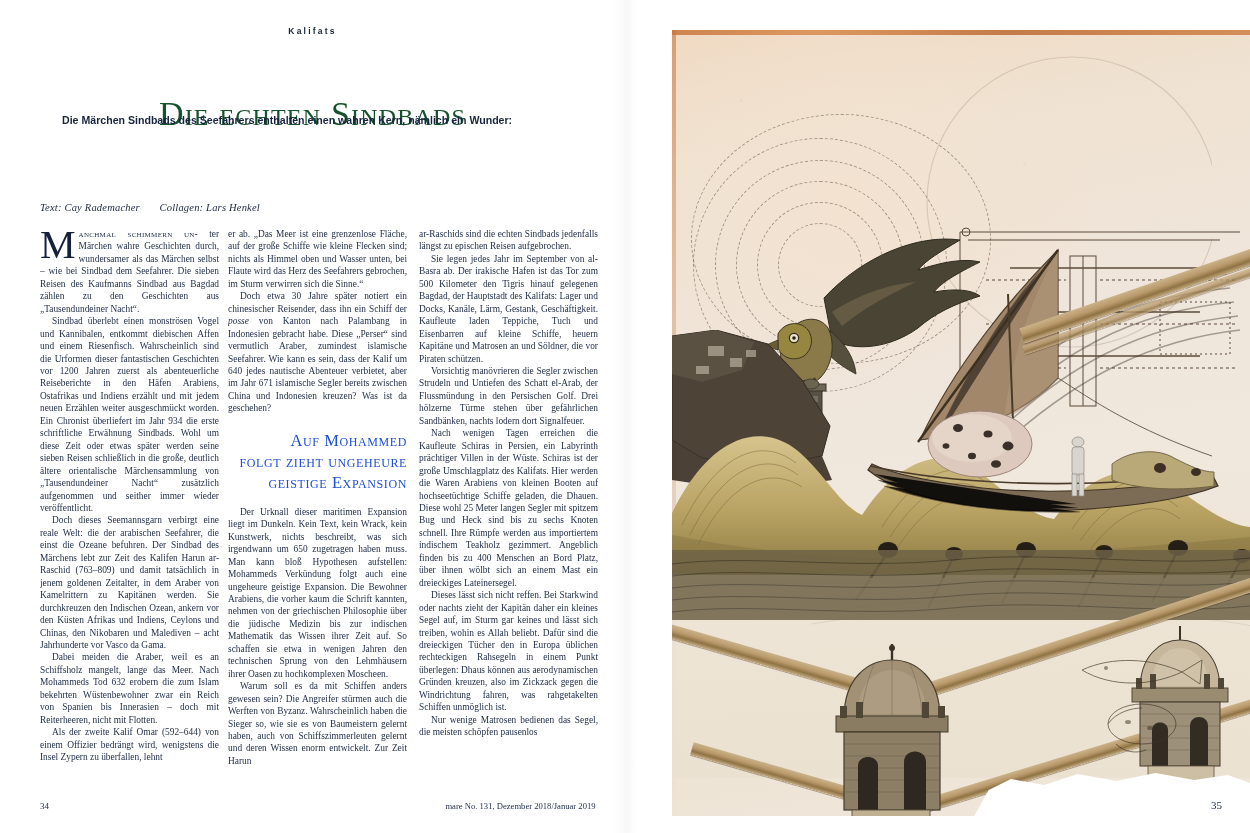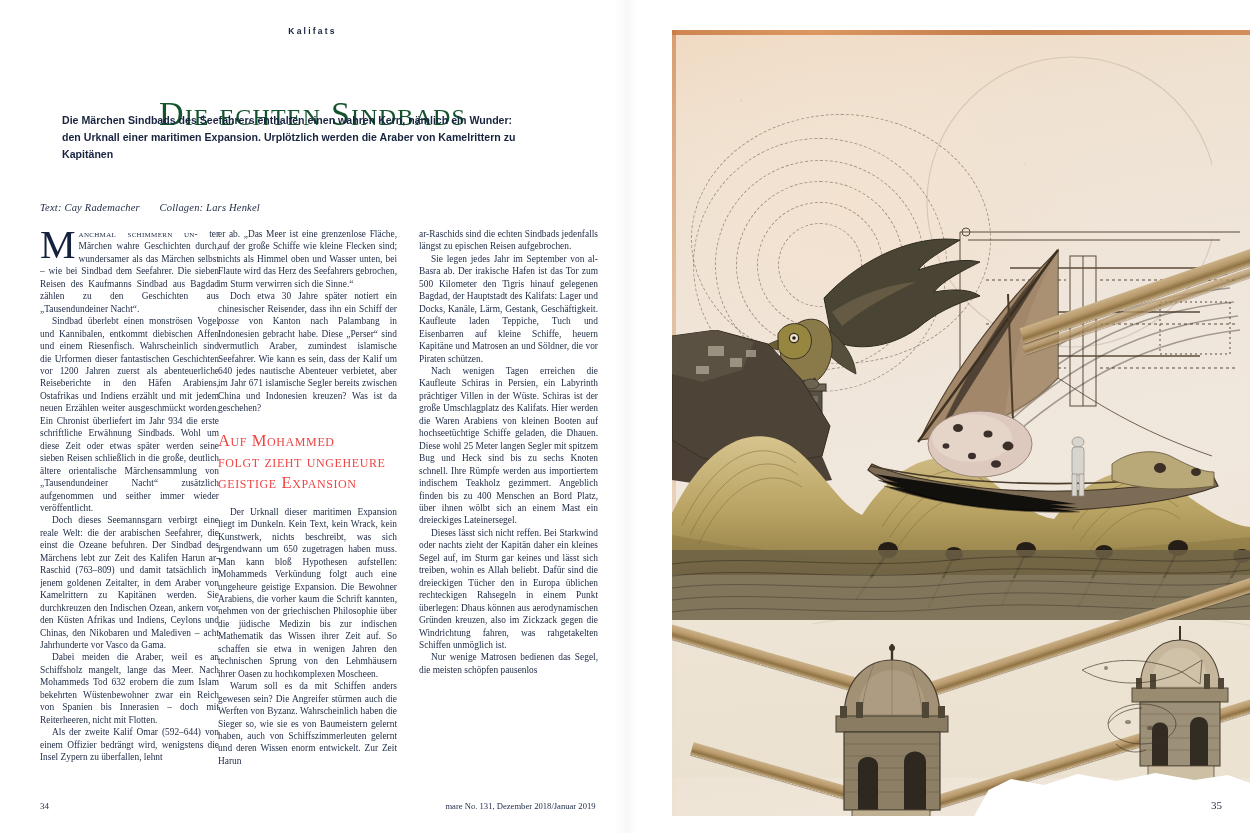--- a/index.html
+++ b/index.html
@@ -82,21 +82,21 @@
     font-family: "Liberation Serif", "DejaVu Serif", serif;
     font-size: 9.4px;
     line-height: 12.45px;
     color: #1d2a45;
     text-align: justify;
     text-justify: inter-word;
     hyphens: manual;
     overflow: hidden;
   }
   #col1 { left: 40px; }
-  #col2 { left: 218px; }
+  #col2 { left: 228px; }
   #col3 { left: 419px; }
 
   .col p { margin: 0; text-indent: 12px; }
   .col p.noind { text-indent: 0; }
   .col p i, .col p em { font-style: italic; }
 
   
   .dropcap {
     float: left;
     font-family: "Liberation Serif", serif;
@@ -105,27 +105,27 @@
     padding: 2px 2px 0 0;
     margin: 0 1px 0 0;
     color: #16213d;
   }
   .opening { text-indent: 0 !important; }
   .smallcaps { font-variant: small-caps; letter-spacing: 0.3px; }
 
   
   .crosshead {
     margin: 15px 0 13px 0;
-    text-align: left;
+    text-align: right;
     font-family: "Liberation Serif", serif;
     font-variant: small-caps;
     font-size: 16.5px;
     line-height: 21px;
     letter-spacing: 0.6px;
-    color: #ef4444;
+    color: #1d4ed8;
   }
 
   
   .folio {
     position: absolute;
     bottom: 22px; left: 40px;
     font-family: "Liberation Serif", serif;
     font-size: 9px;
     color: #1d2a45;
   }
@@ -232,21 +232,20 @@
 <div id="spread">
 
   <div id="left-page">
 
     <div class="rubric">Kalifats</div>
 
     <h1 class="headline">Die echten Sindbads</h1>
 
     <div class="standfirst">
       <div>Die Märchen Sindbads des Seefahrers enthalten einen wahren Kern, nämlich ein Wunder:</div>
-      <div>den Urknall einer maritimen Expansion. Urplötzlich werden die Araber von Kamelrittern zu Kapitänen</div>
     </div>
 
     <div class="credits">
       <span>Text: Cay Rademacher</span>
       <span class="sep"></span>
       <span>Collagen: Lars Henkel</span>
     </div>
 
     <div class="col" id="col1">
       <p class="opening"><span class="dropcap">M</span><span class="smallcaps">anchmal schimmern un-</span> <span>ter Märchen wahre Geschichten durch, wundersamer als das Märchen selbst – wie bei Sindbad dem Seefahrer. Die sieben Reisen des Kaufmanns Sindbad aus Bagdad zählen zu den Geschichten aus „Tausendundeiner Nacht“.</span></p>
@@ -266,20 +265,21 @@
         <div>geistige Expansion</div>
       </div>
 
       <p>Der Urknall dieser maritimen Expansion liegt im Dunkeln. Kein Text, kein Wrack, kein Kunstwerk, nichts beschreibt, was sich irgendwann um 650 zugetragen haben muss. Man kann bloß Hypothesen aufstellen: Mohammeds Verkündung folgt auch eine ungeheure geistige Expansion. Die Bewohner Arabiens, die vorher kaum die Schrift kannten, nehmen von der griechischen Philosophie über die jüdische Medizin bis zur indischen Mathematik das Wissen ihrer Zeit auf. So schaffen sie etwa in wenigen Jahren den technischen Sprung von den Lehmhäusern ihrer Oasen zu hochkomplexen Moscheen.</p>
       <p>Warum soll es da mit Schiffen anders gewesen sein? Die Angreifer stürmen auch die Werften von Byzanz. Wahrscheinlich haben die Sieger so, wie sie es von Baumeistern gelernt haben, auch von Schiffszimmerleuten gelernt und deren Wissen enorm entwickelt. Zur Zeit Harun</p>
     </div>
 
     <div class="col" id="col3">
       <p class="noind">ar-Raschids sind die echten Sindbads jedenfalls längst zu epischen Reisen aufgebrochen.</p>
       <p>Sie legen jedes Jahr im September von al-Basra ab. Der irakische Hafen ist das Tor zum 500 Kilometer den Tigris hinauf gelegenen Bagdad, der Hauptstadt des Kalifats: Lager und Docks, Kanäle, Lärm, Gestank, Geschäftigkeit. Kaufleute laden Teppiche, Tuch und Eisenbarren auf kleine Schiffe, heuern Kapitäne und Matrosen an und Söldner, die vor Piraten schützen.</p>
+      <p>Vorsichtig manövrieren die Segler zwischen Strudeln und Untiefen des Schatt el-Arab, der Flussmündung in den Persischen Golf. Drei hölzerne Türme stehen über gefährlichen Sandbänken, nachts lodern dort Signalfeuer.</p>
       <p>Nach wenigen Tagen erreichen die Kaufleute Schiras in Persien, ein Labyrinth prächtiger Villen in der Wüste. Schiras ist der große Umschlagplatz des Kalifats. Hier werden die Waren Arabiens von kleinen Booten auf hochseetüchtige Schiffe geladen, die Dhauen. Diese wohl 25 Meter langen Segler mit spitzem Bug und Heck sind bis zu sechs Knoten schnell. Ihre Rümpfe werden aus importiertem indischem Teakholz gezimmert. Angeblich finden bis zu 400 Menschen an Bord Platz, über ihnen wölbt sich an einem Mast ein dreieckiges Lateinersegel.</p>
       <p>Dieses lässt sich nicht reffen. Bei Starkwind oder nachts zieht der Kapitän daher ein kleines Segel auf, im Sturm gar keines und lässt sich treiben, wohin es Allah beliebt. Dafür sind die dreieckigen Tücher den in Europa üblichen rechteckigen Rahsegeln in einem Punkt überlegen: Dhaus können aus aerodynamischen Gründen kreuzen, also im Zickzack gegen die Windrichtung fahren, was rahgetakelten Schiffen unmöglich ist.</p>
       <p>Nur wenige Matrosen bedienen das Segel, die meisten schöpfen pausenlos</p>
     </div>
 
     <div class="folio">34</div>
     <div class="issue-line">mare No. 131, Dezember 2018/Januar 2019</div>
   </div>
 
   <div id="right-page">

